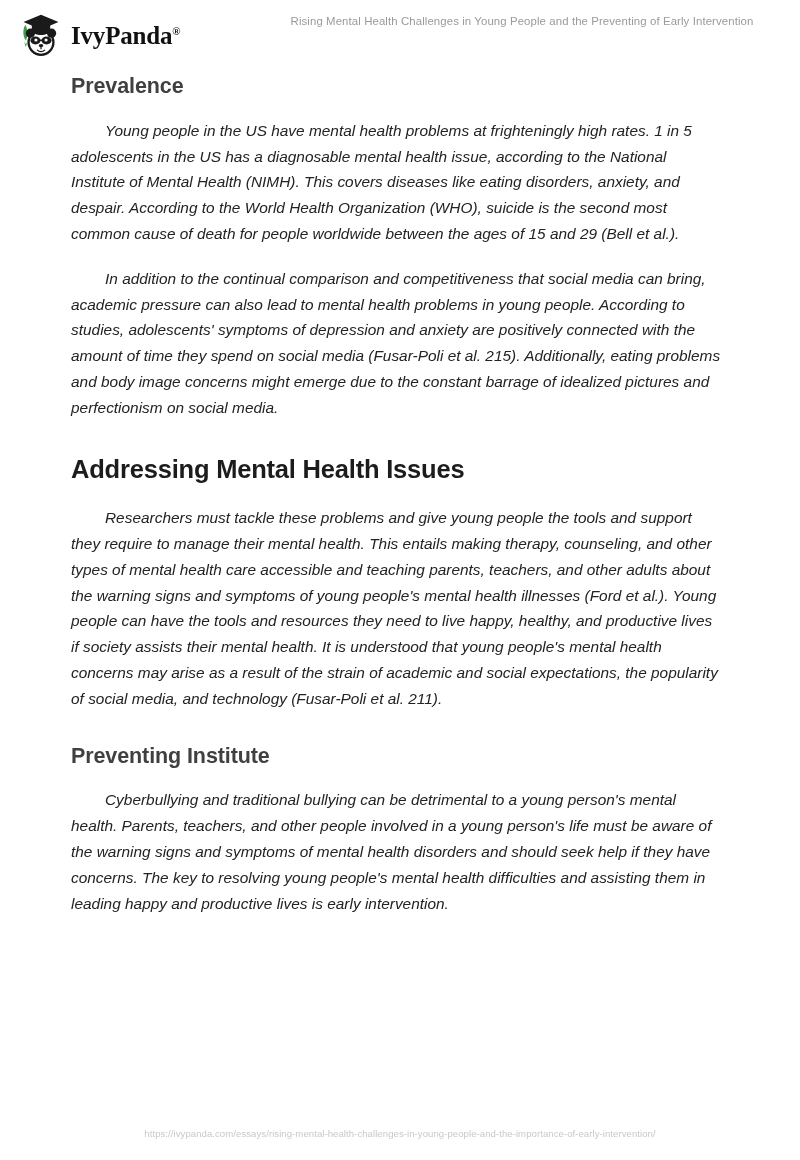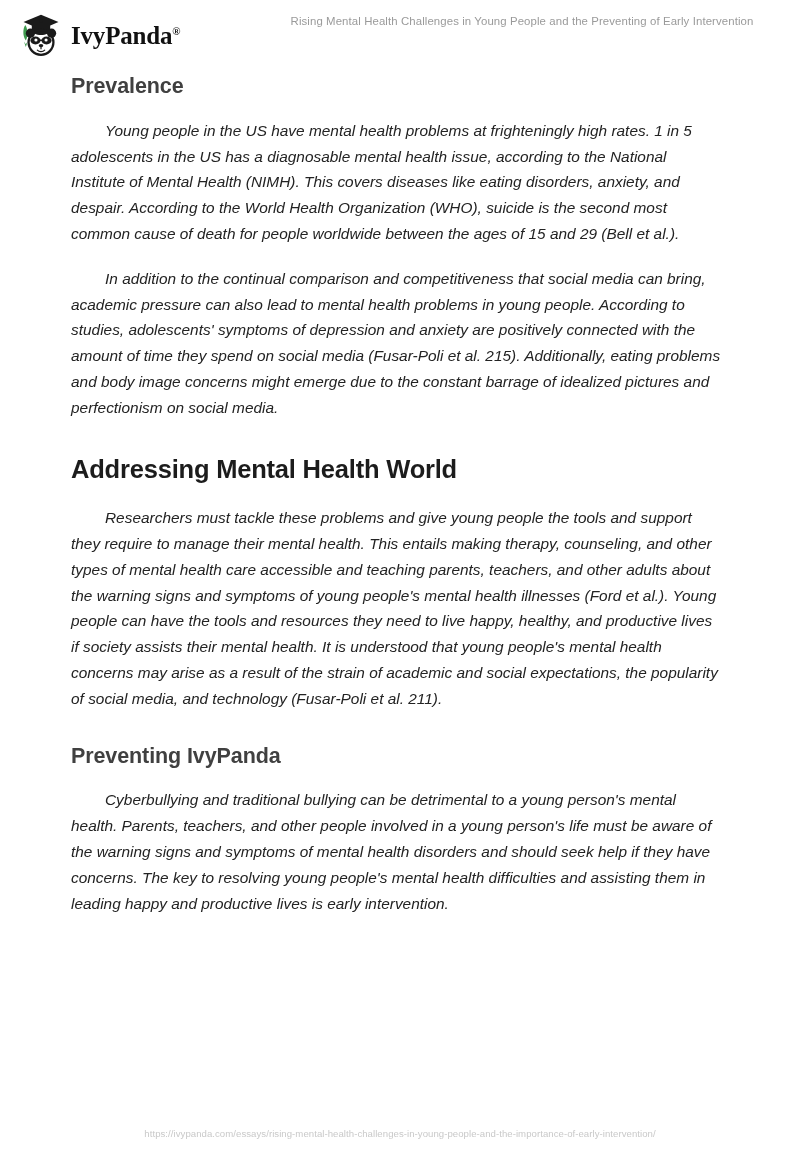--- a/index.html
+++ b/index.html
@@ -198,29 +198,29 @@
 
     <div class="block">
       <p class="para indent">Young people in the US have mental health problems at frighteningly high rates. 1 in 5 adolescents in the US has a diagnosable mental health issue, according to the National Institute of Mental Health (NIMH). This covers diseases like eating disorders, anxiety, and despair. According to the World Health Organization (WHO), suicide is the second most common cause of death for people worldwide between the ages of 15 and 29 (Bell et al.).</p>
     </div>
 
     <div class="block">
       <p class="para indent" style="margin-top:19px;">In addition to the continual comparison and competitiveness that social media can bring, academic pressure can also lead to mental health problems in young people. According to studies, adolescents' symptoms of depression and anxiety are positively connected with the amount of time they spend on social media (Fusar-Poli et al. 215). Additionally, eating problems and body image concerns might emerge due to the constant barrage of idealized pictures and perfectionism on social media.</p>
     </div>
 
     <div class="block">
-      <h2 class="section-title">Addressing Mental Health World</h2>
+      <h2 class="section-title">Addressing Mental Health Issues</h2>
     </div>
 
     <div class="block">
       <p class="para indent">Researchers must tackle these problems and give young people the tools and support they require to manage their mental health. This entails making therapy, counseling, and other types of mental health care accessible and teaching parents, teachers, and other adults about the warning signs and symptoms of young people's mental health illnesses (Ford et al.). Young people can have the tools and resources they need to live happy, healthy, and productive lives if society assists their mental health. It is understood that young people's mental health concerns may arise as a result of the strain of academic and social expectations, the popularity of social media, and technology (Fusar-Poli et al. 211).</p>
     </div>
 
     <div class="block">
-      <h3 class="section-title">Preventing IvyPanda</h3>
+      <h3 class="section-title">Preventing Institute</h3>
     </div>
 
     <div class="block">
       <p class="para indent">Cyberbullying and traditional bullying can be detrimental to a young person's mental health. Parents, teachers, and other people involved in a young person's life must be aware of the warning signs and symptoms of mental health disorders and should seek help if they have concerns. The key to resolving young people's mental health difficulties and assisting them in leading happy and productive lives is early intervention.</p>
     </div>
 
   </div>
 
   <div class="page-footer">
     <div class="footer-url">https://ivypanda.com/essays/rising-mental-health-challenges-in-young-people-and-the-importance-of-early-intervention/</div>

